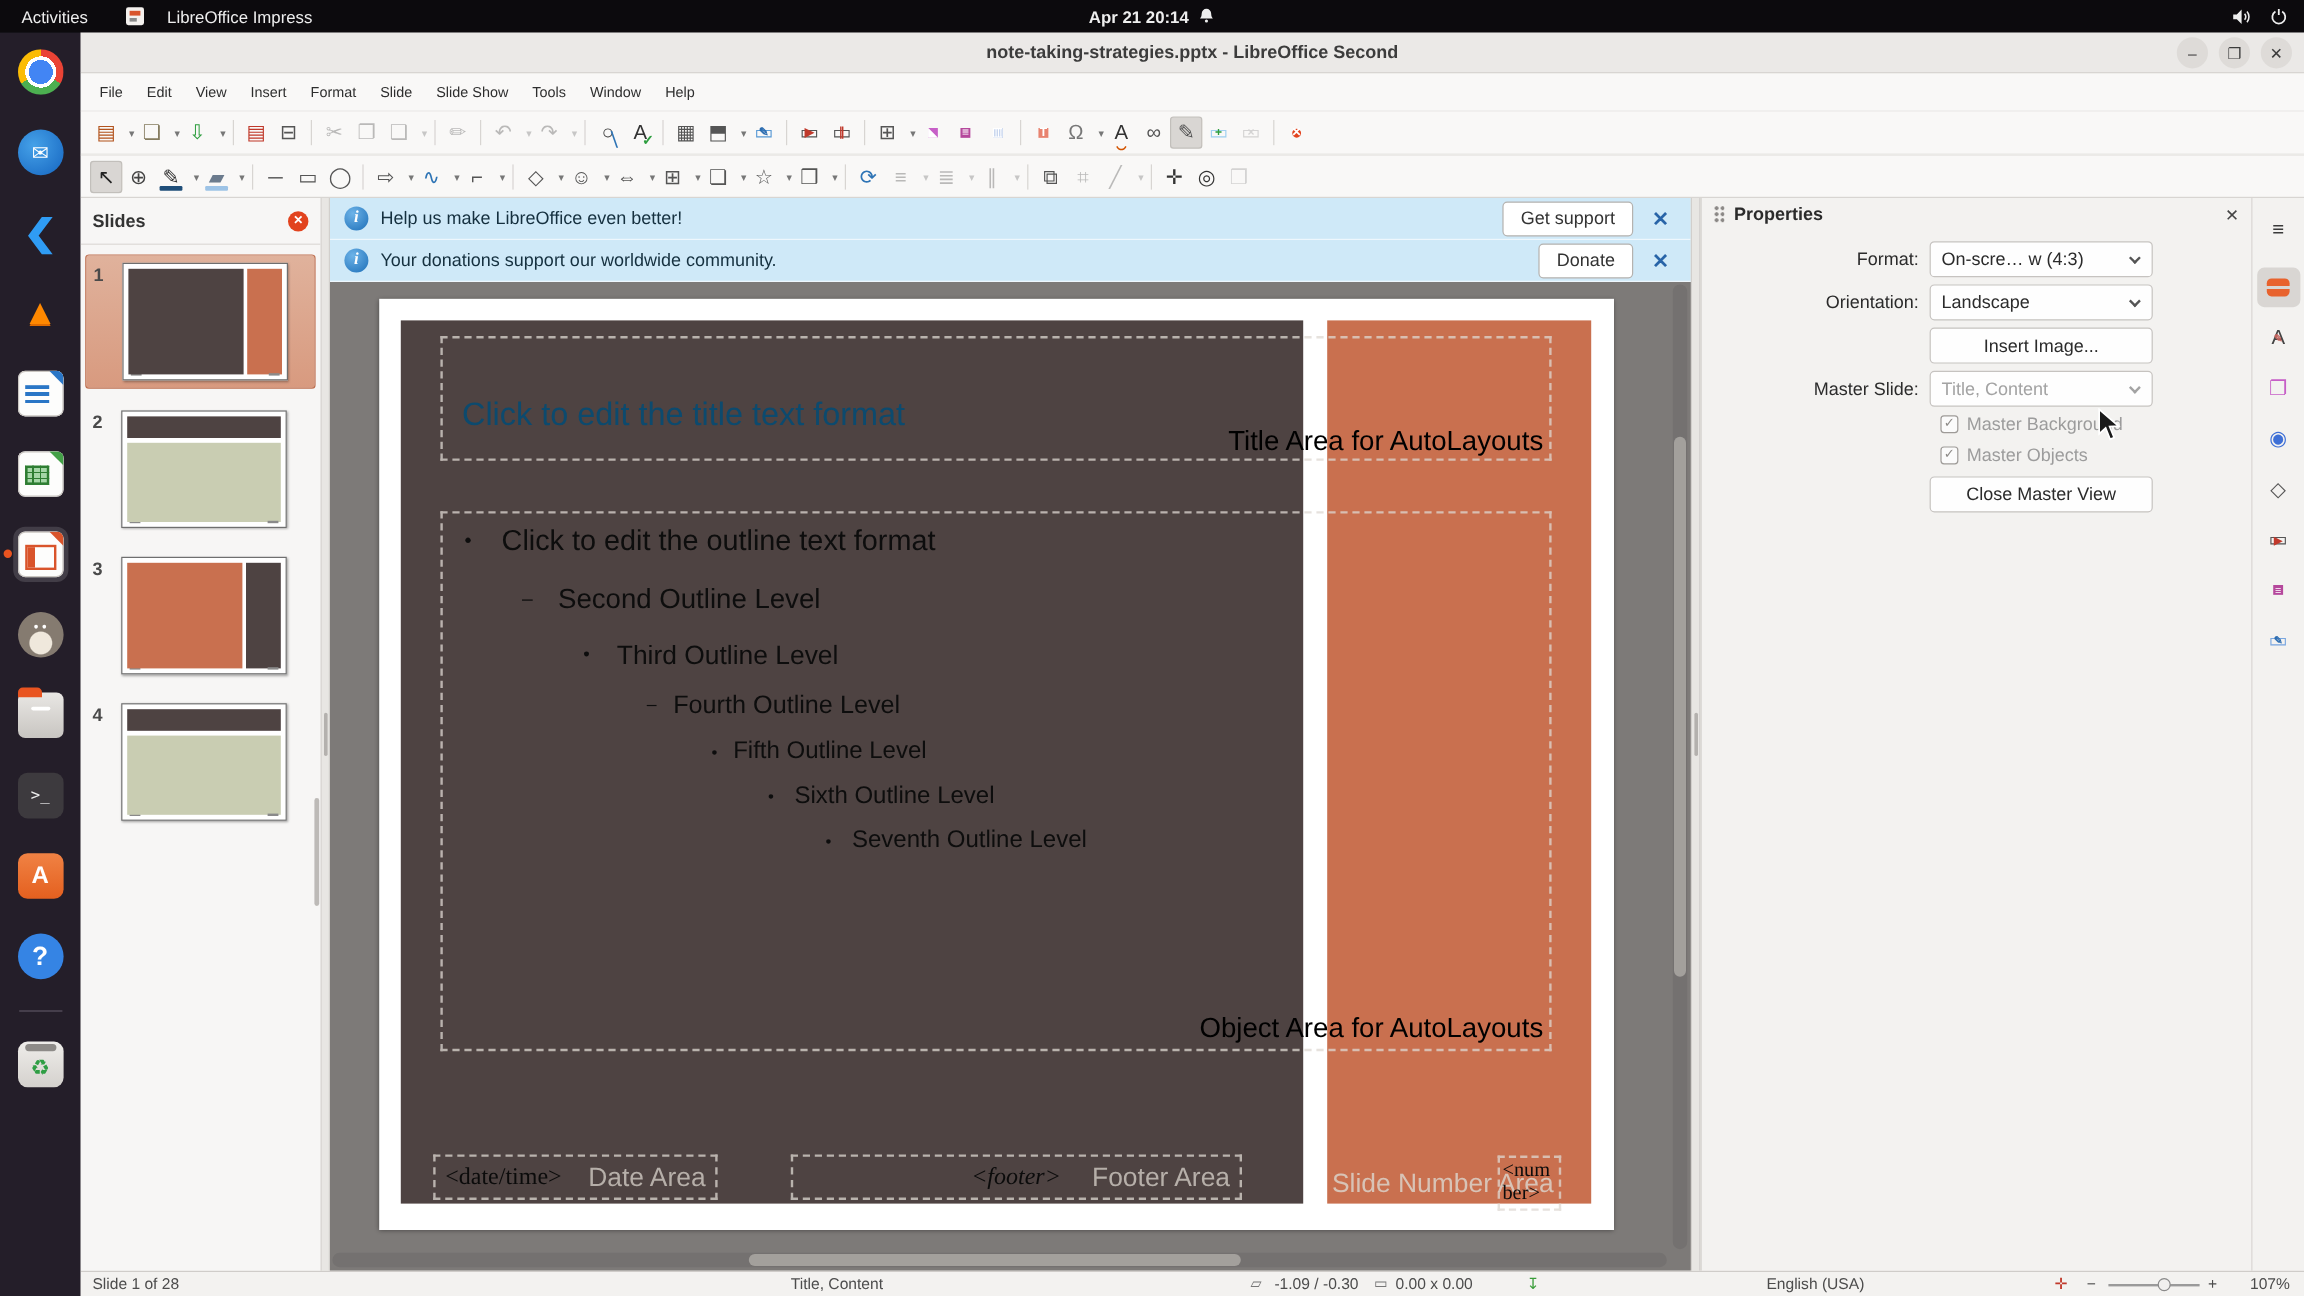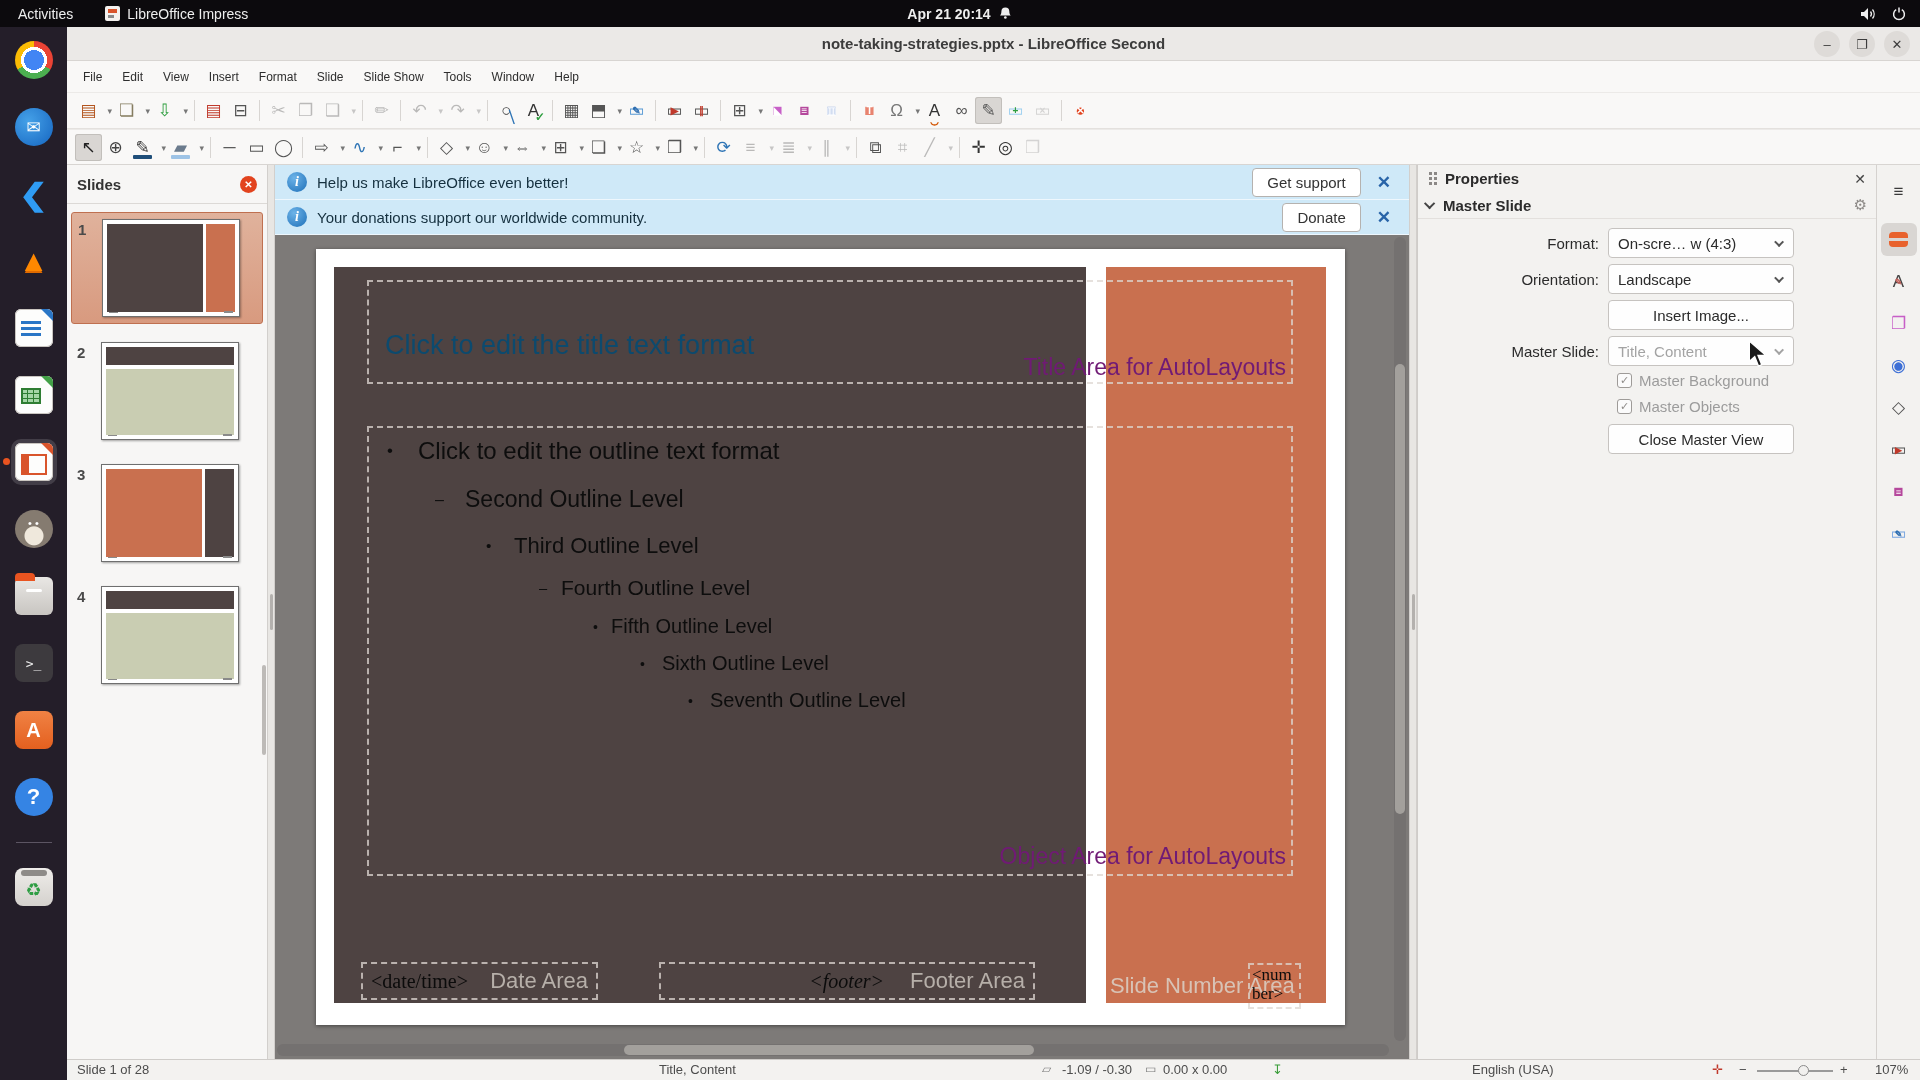--- a/index.html
+++ b/index.html
@@ -4,21 +4,21 @@
 <style>
   *{margin:0;padding:0;box-sizing:border-box}
   html,body{width:1920px;height:1080px;overflow:hidden}
   body{font-family:"Liberation Sans",sans-serif;background:#000}
   #screen{position:relative;width:1920px;height:1080px;overflow:hidden;background:#141016}
 
   
   .topbar{position:absolute;left:0;top:0;width:1920px;height:27px;background:#0c0a0d;color:#eee;
     display:flex;align-items:center;font-size:14px;z-index:50}
   .tb-activities{padding:0 18px;height:100%;display:flex;align-items:center}
-  .tb-app{display:flex;align-items:center;gap:7px;padding:0 14px}
+  .tb-app{display:flex;align-items:center;gap:19px;padding:0 14px}
   .lo-mini{width:15px;height:15px;background:#f4f1ee;border-radius:2px;position:relative}
   .lo-mini::after{content:"";position:absolute;left:3px;top:3px;right:3px;height:4px;background:#d9542b}
   .lo-mini::before{content:"";position:absolute;left:3px;bottom:3px;width:6px;height:3px;background:#8a8a8a}
   .tb-center{position:absolute;left:50%;transform:translateX(-50%);display:flex;align-items:center;gap:8px;font-weight:bold}
   .tb-right{margin-left:auto;display:flex;align-items:center;gap:16px;padding-right:14px}
   .tb-right svg{display:block}
 
   
   .dock{position:absolute;left:0;top:27px;width:67px;height:1053px;background:#241e29;
     display:flex;flex-direction:column;align-items:center;gap:21px;padding-top:10px;z-index:40}
@@ -121,21 +121,21 @@
     font-family:"Liberation Serif",serif;font-style:italic;font-weight:bold;font-size:14px;display:flex;align-items:center;justify-content:center;flex:0 0 auto}
   .notif-text{font-size:15px;color:#15303f}
   .notif-btn{margin-left:auto;background:#fff;border:1px solid #b5b2af;border-radius:4px;padding:5px 14px;font-size:15px;color:#333}
   .notif-x{color:#2864a8;font-size:17px;font-weight:bold;padding:0 6px}
 
   .canvas{flex:1;background:#7d7a78;position:relative;overflow:hidden}
   .page{position:absolute;left:41px;top:14px;width:1029px;height:776px;background:#fff;box-shadow:0 1px 4px rgba(0,0,0,.45)}
   .blk-dark{position:absolute;left:18px;top:18px;width:752px;height:736px;background:#4e4342}
   .blk-salmon{position:absolute;left:790px;top:18px;width:220px;height:736px;background:#c9704f}
   .ph{position:absolute;border:2px dashed rgba(222,216,210,.75)}
-  .ph-label{position:absolute;color:#701a75;font-size:23px;white-space:nowrap}
+  .ph-label{position:absolute;color:#000000;font-size:23px;white-space:nowrap}
   .ph-title{left:51px;top:31px;width:926px;height:104px}
   .title-text{position:absolute;left:16px;top:48px;font-size:27px;color:#0c4a6e}
   .ph-title .ph-label{right:5px;bottom:1px}
   .ph-outline{left:51px;top:177px;width:926px;height:450px;padding-top:9px}
   .ph-outline .ph-label{right:5px;bottom:4px}
   .oline{position:relative;color:#0d0d0d}
   .ob{position:absolute;top:50%;transform:translateY(-52%);font-size:70%}
   .lv1{padding-left:49px;font-size:24px;margin-bottom:21px}.lv1 .ob{left:18px}
   .lv2{padding-left:96px;font-size:23px;margin-bottom:20px}.lv2 .ob{left:66px}
   .lv3{padding-left:145px;font-size:22px;margin-bottom:17px}.lv3 .ob{left:117px}
@@ -883,25 +883,20 @@
         </div>
       </div>
 
       <div class="vsplit"></div>
 
       <div class="props">
         <div class="phead">
           <span class="pdots"></span>
           <span class="phead-title">Properties</span>
           <span class="phead-x">✕</span>
-        </div>
-        <div class="psec">
-          <span class="chev"></span>
-          <span class="psec-title">Master Slide</span>
-          <span class="gear">⚙</span>
         </div>
         <div class="pbody">
           <div class="prow">
             <span class="plabel">Format:</span>
             <span class="pfield">
               <span class="val">On-scre…  w (4:3)</span>
               <span class="fchev"></span>
             </span>
           </div>
           <div class="prow">

